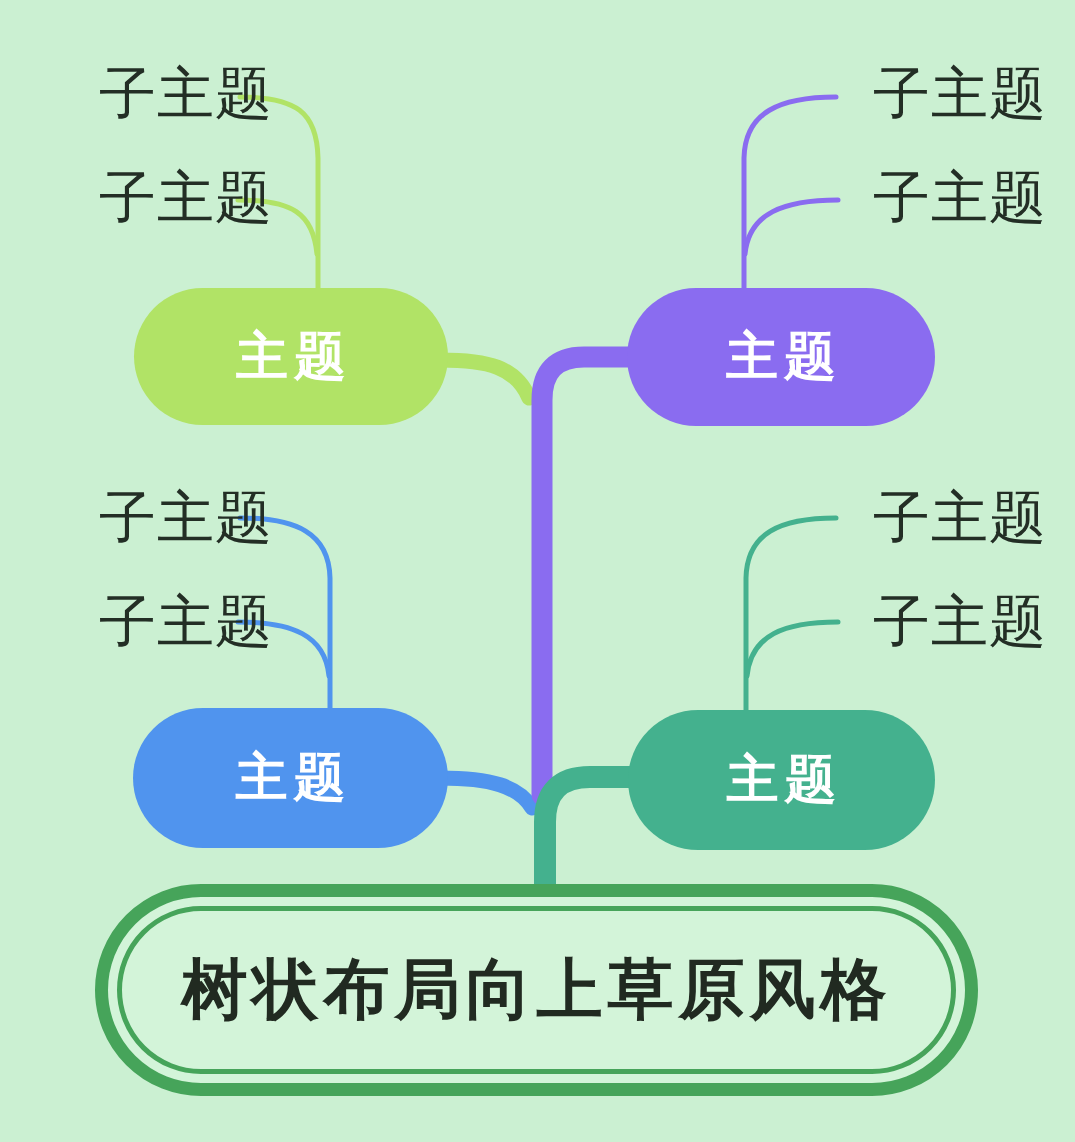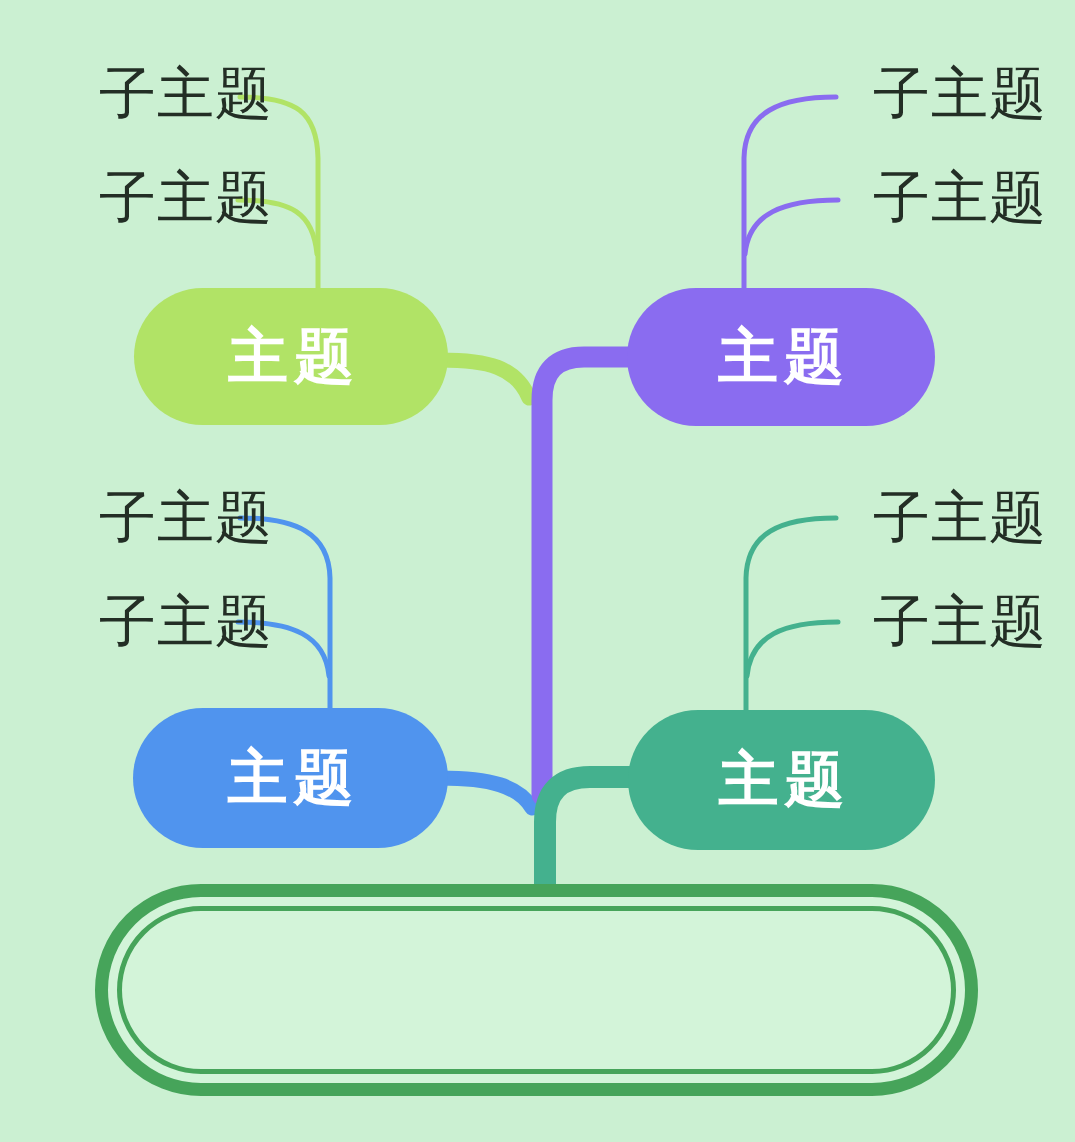--- a/index.html
+++ b/index.html
@@ -25,21 +25,21 @@
   }
   .topic-node {
     position: absolute;
     display: flex;
     align-items: center;
     justify-content: center;
     border-radius: 70px;
   }
   .topic-label {
     color: #ffffff;
-    font-size: 60px;
+    font-size: 52px;
     font-weight: bold;
     letter-spacing: 6px;
     text-indent: 6px;
     line-height: 1;
   }
   .subtopic-label {
     position: absolute;
     height: 60px;
     line-height: 60px;
     font-size: 57px;
@@ -132,15 +132,16 @@
   <div class="subtopic-label sub-tl-2">子主题</div>
   <div class="subtopic-label sub-tr-1">子主题</div>
   <div class="subtopic-label sub-tr-2">子主题</div>
   <div class="subtopic-label sub-bl-1">子主题</div>
   <div class="subtopic-label sub-bl-2">子主题</div>
   <div class="subtopic-label sub-br-1">子主题</div>
   <div class="subtopic-label sub-br-2">子主题</div>
 
   <div class="root-node">
     <div class="root-inner-ring"></div>
+    <span class="root-label">树状布局向上草原风格</span>
   </div>
 
 </div>
 
 </body></html>

